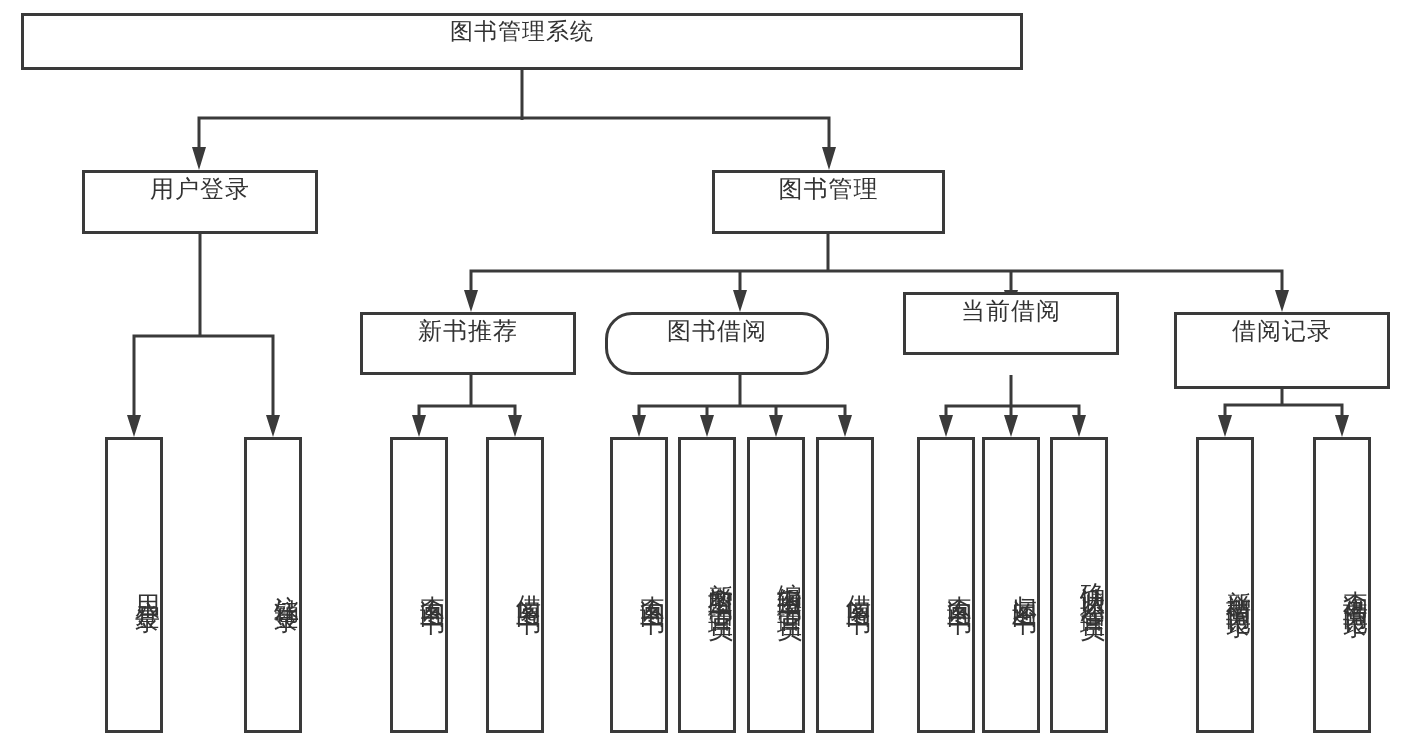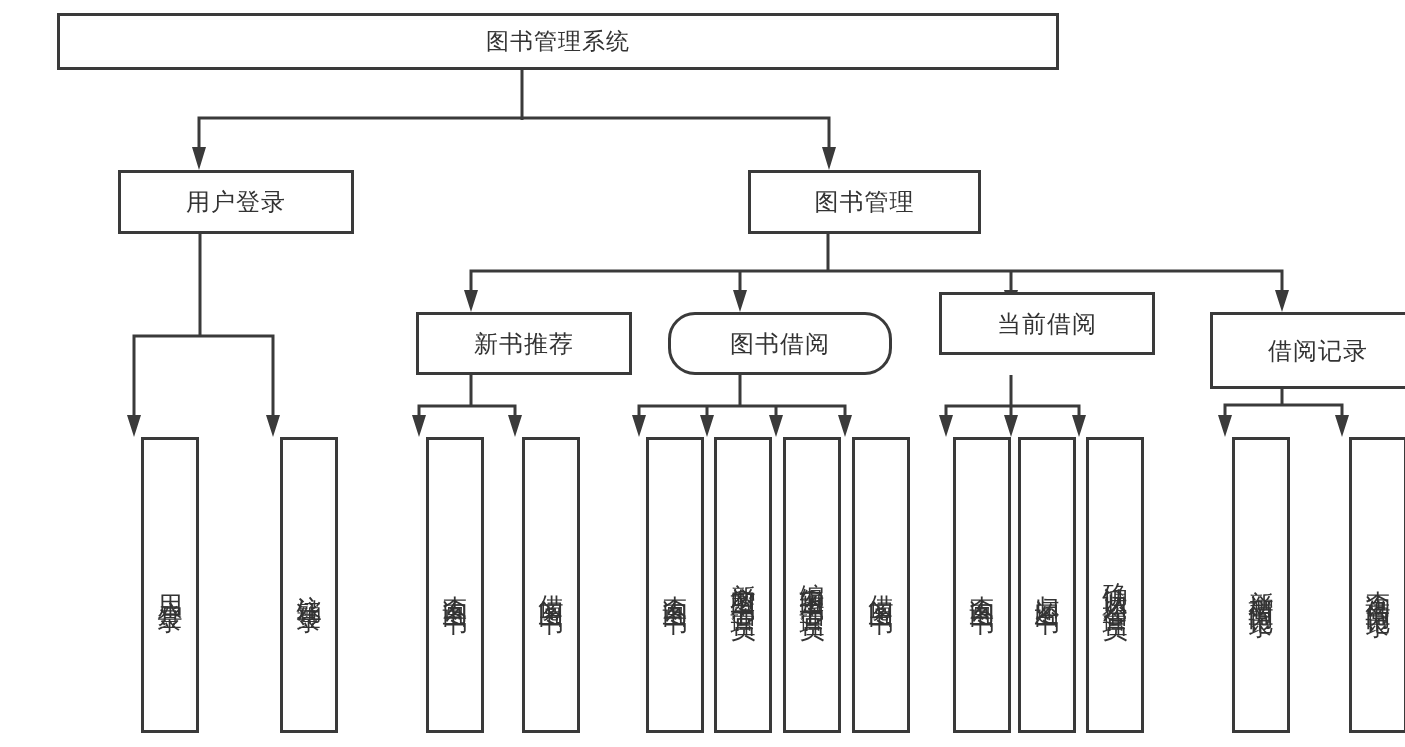--- a/index.html
+++ b/index.html
@@ -19,24 +19,22 @@
   }
   .connectors{position:absolute;left:0;top:0;width:1405px;height:747px;}
   .connectors .line{fill:none;stroke:var(--stroke);stroke-width:3;}
   .connectors .arrowheads{fill:var(--stroke);stroke:none;}
   .node{
     position:absolute;
     box-sizing:border-box;
     border:3px solid var(--stroke);
     background:var(--bg);
     display:flex;
-    align-items:center;
     justify-content:center;
     text-align:center;
-    margin-left:36px;
   }
   .node-h{font-size:24px;letter-spacing:1px;}
   .node-root{font-size:23px;}
   .leaf{
     writing-mode:vertical-rl;
     text-orientation:mixed;
     font-size:25px;
     letter-spacing:5px;
     line-height:1;
   }
@@ -117,24 +115,24 @@
     <span>图书管理系统</span>
   </div>
 
   <div class="node node-h" style="left:82px;top:170px;width:236px;height:64px;">
     <span>用户登录</span>
   </div>
   <div class="node node-h" style="left:712px;top:170px;width:233px;height:64px;">
     <span>图书管理</span>
   </div>
 
-  <div class="node node-h" style="left:380px;top:312px;width:216px;height:63px;">
+  <div class="node node-h" style="left:360px;top:312px;width:216px;height:63px;">
     <span>新书推荐</span>
   </div>
-  <div class="node node-h" style="left:632px;top:312px;width:224px;height:63px;border-radius:27px;">
+  <div class="node node-h" style="left:605px;top:312px;width:224px;height:63px;border-radius:27px;">
     <span>图书借阅</span>
   </div>
   <div class="node node-h" style="left:903px;top:292px;width:216px;height:63px;">
     <span>当前借阅</span>
   </div>
   <div class="node node-h" style="left:1174px;top:312px;width:216px;height:77px;">
     <span>借阅记录</span>
   </div>
 
   <div class="node leaf" style="left:105px;top:437px;width:58px;height:296px;">

